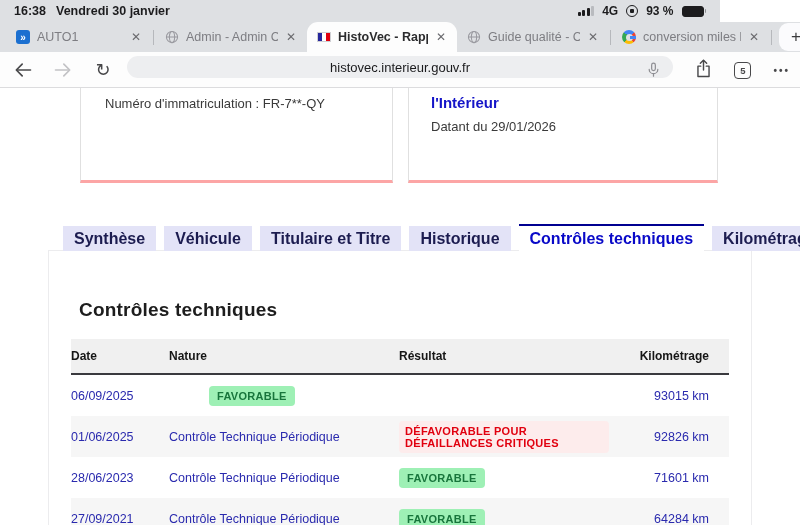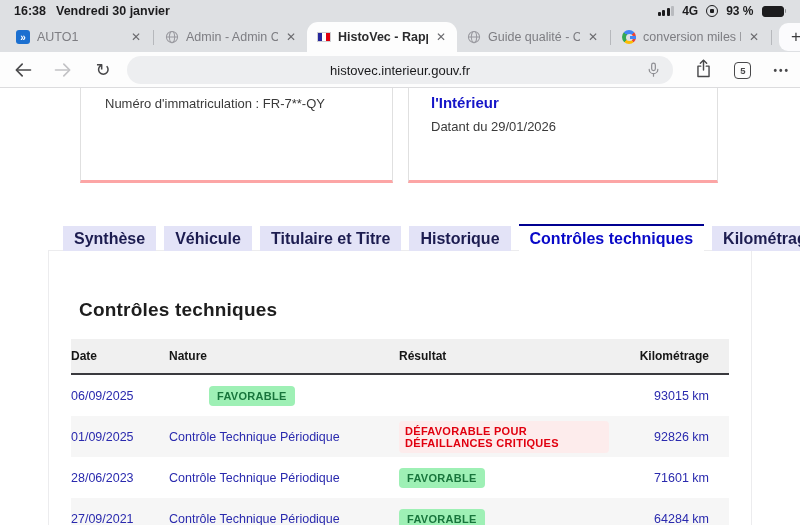--- a/index.html
+++ b/index.html
@@ -5,21 +5,21 @@
   * { margin:0; padding:0; box-sizing:border-box; }
   html,body { width:800px; height:525px; overflow:hidden; }
   body {
     font-family:"Liberation Sans","DejaVu Sans",sans-serif;
     background:#ffffff; position:relative;
     -webkit-font-smoothing:antialiased;
   }
 
   
   .status-bar {
-    position:absolute; top:0; left:0; width:800px; height:22px;
+    position:absolute; top:0; left:0; width:720px; height:22px;
     background:#dee0e3; display:flex; align-items:center;
     justify-content:space-between; padding:0 14px; z-index:10;
   }
   .status-left { display:flex; gap:10px; align-items:center;
     font-size:12.5px; font-weight:700; color:#1c1c1e; }
   .status-right { display:flex; gap:6px; align-items:center;
     font-size:12px; font-weight:700; color:#1c1c1e; }
   .signal { display:flex; align-items:flex-end; gap:1.5px; height:10px; margin-right:2px;}
   .signal i { display:block; width:3px; background:#1c1c1e; border-radius:1px; }
   .signal i:nth-child(1){height:4px}.signal i:nth-child(2){height:6px}
@@ -70,21 +70,21 @@
   
   .toolbar {
     position:absolute; top:52px; left:0; width:800px; height:36px;
     background:#fdfdfd; border-bottom:1px solid #dcdcde;
     display:flex; align-items:center; z-index:9;
   }
   .nav-btn { width:34px; height:30px; display:flex; align-items:center;
     justify-content:center; margin-left:6px; }
   .nav-btn svg { display:block; }
   .reload-glyph { font-size:18px; color:#48484a; transform:rotate(0deg); }
-  .url-pill { position:absolute; left:127px; width:546px; height:28px; top:4px;
+  .url-pill { position:absolute; left:127px; width:546px; height:22px; top:4px;
     background:#edeef0; border-radius:14px; display:flex; align-items:center;
     justify-content:center; }
   .url-text { font-size:13px; color:#1a1a1c; }
   .mic { position:absolute; right:12px; top:6px; }
   .tb-right { position:absolute; right:10px; top:0; height:36px;
     display:flex; align-items:center; gap:22px; }
   .tab-count { width:17px; height:17px; border:1.6px solid #48484a; border-radius:4px;
     display:flex; align-items:center; justify-content:center;
     font-size:9.5px; font-weight:700; color:#48484a; }
   .menu-dots { font-size:10px; letter-spacing:2px; color:#48484a; font-weight:700; }
@@ -286,21 +286,21 @@
         <div class="col-km">Kilométrage</div>
       </div>
 
       <div class="t-row">
         <div class="col-date">06/09/2025</div>
         <div class="col-result"><span class="badge badge-success">FAVORABLE</span></div>
         <div class="col-km">93015 km</div>
       </div>
 
       <div class="t-row alt">
-        <div class="col-date">01/09/2025</div>
+        <div class="col-date">01/06/2025</div>
         <div class="col-nature">Contrôle Technique Périodique</div>
         <div class="col-result"><span class="badge badge-danger">DÉFAVORABLE POUR DÉFAILLANCES CRITIQUES</span></div>
         <div class="col-km">92826 km</div>
       </div>
 
       <div class="t-row">
         <div class="col-date">28/06/2023</div>
         <div class="col-nature">Contrôle Technique Périodique</div>
         <div class="col-result"><span class="badge badge-success">FAVORABLE</span></div>
         <div class="col-km">71601 km</div>

